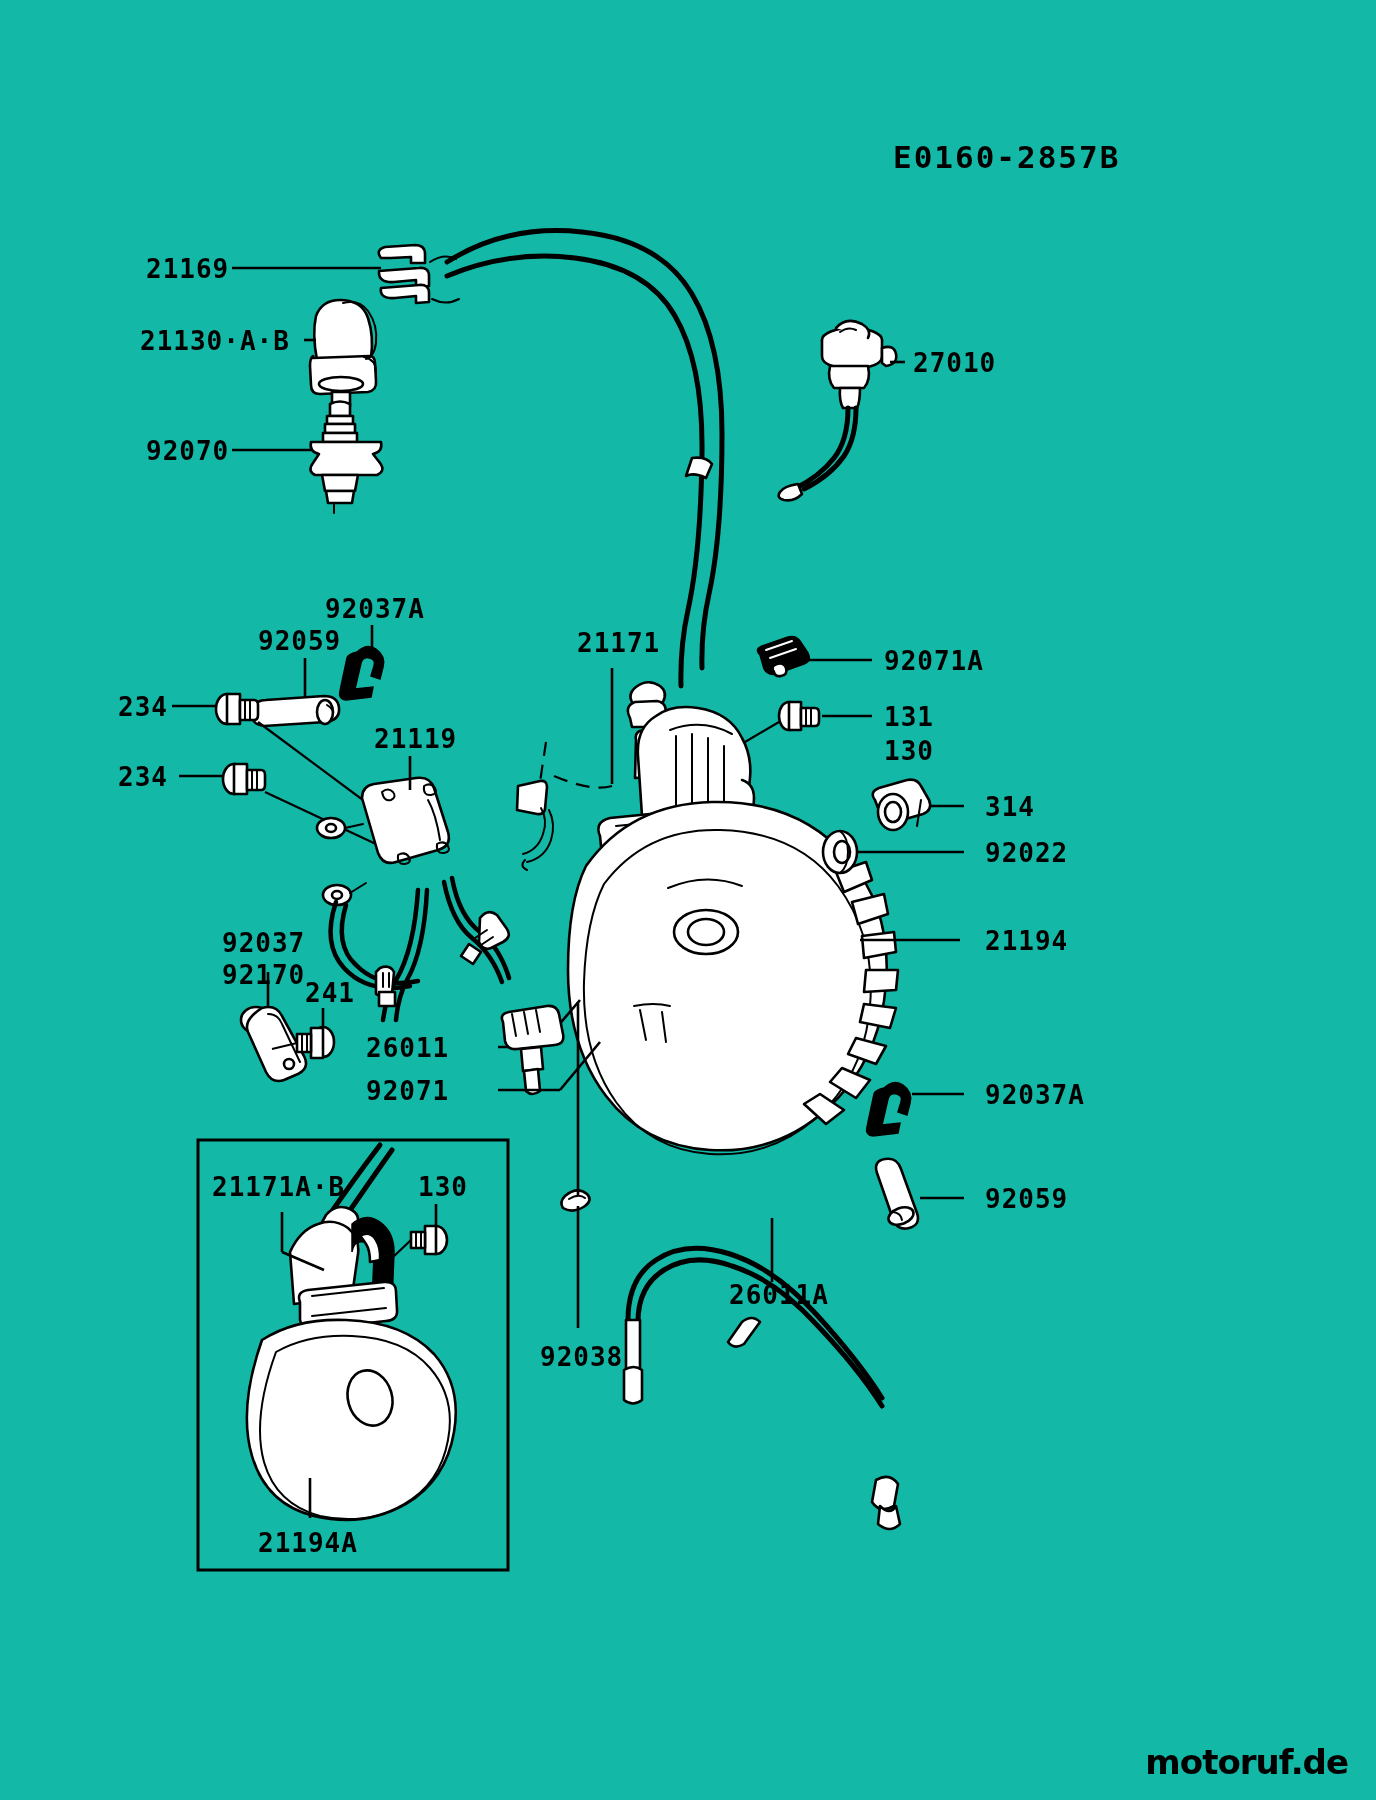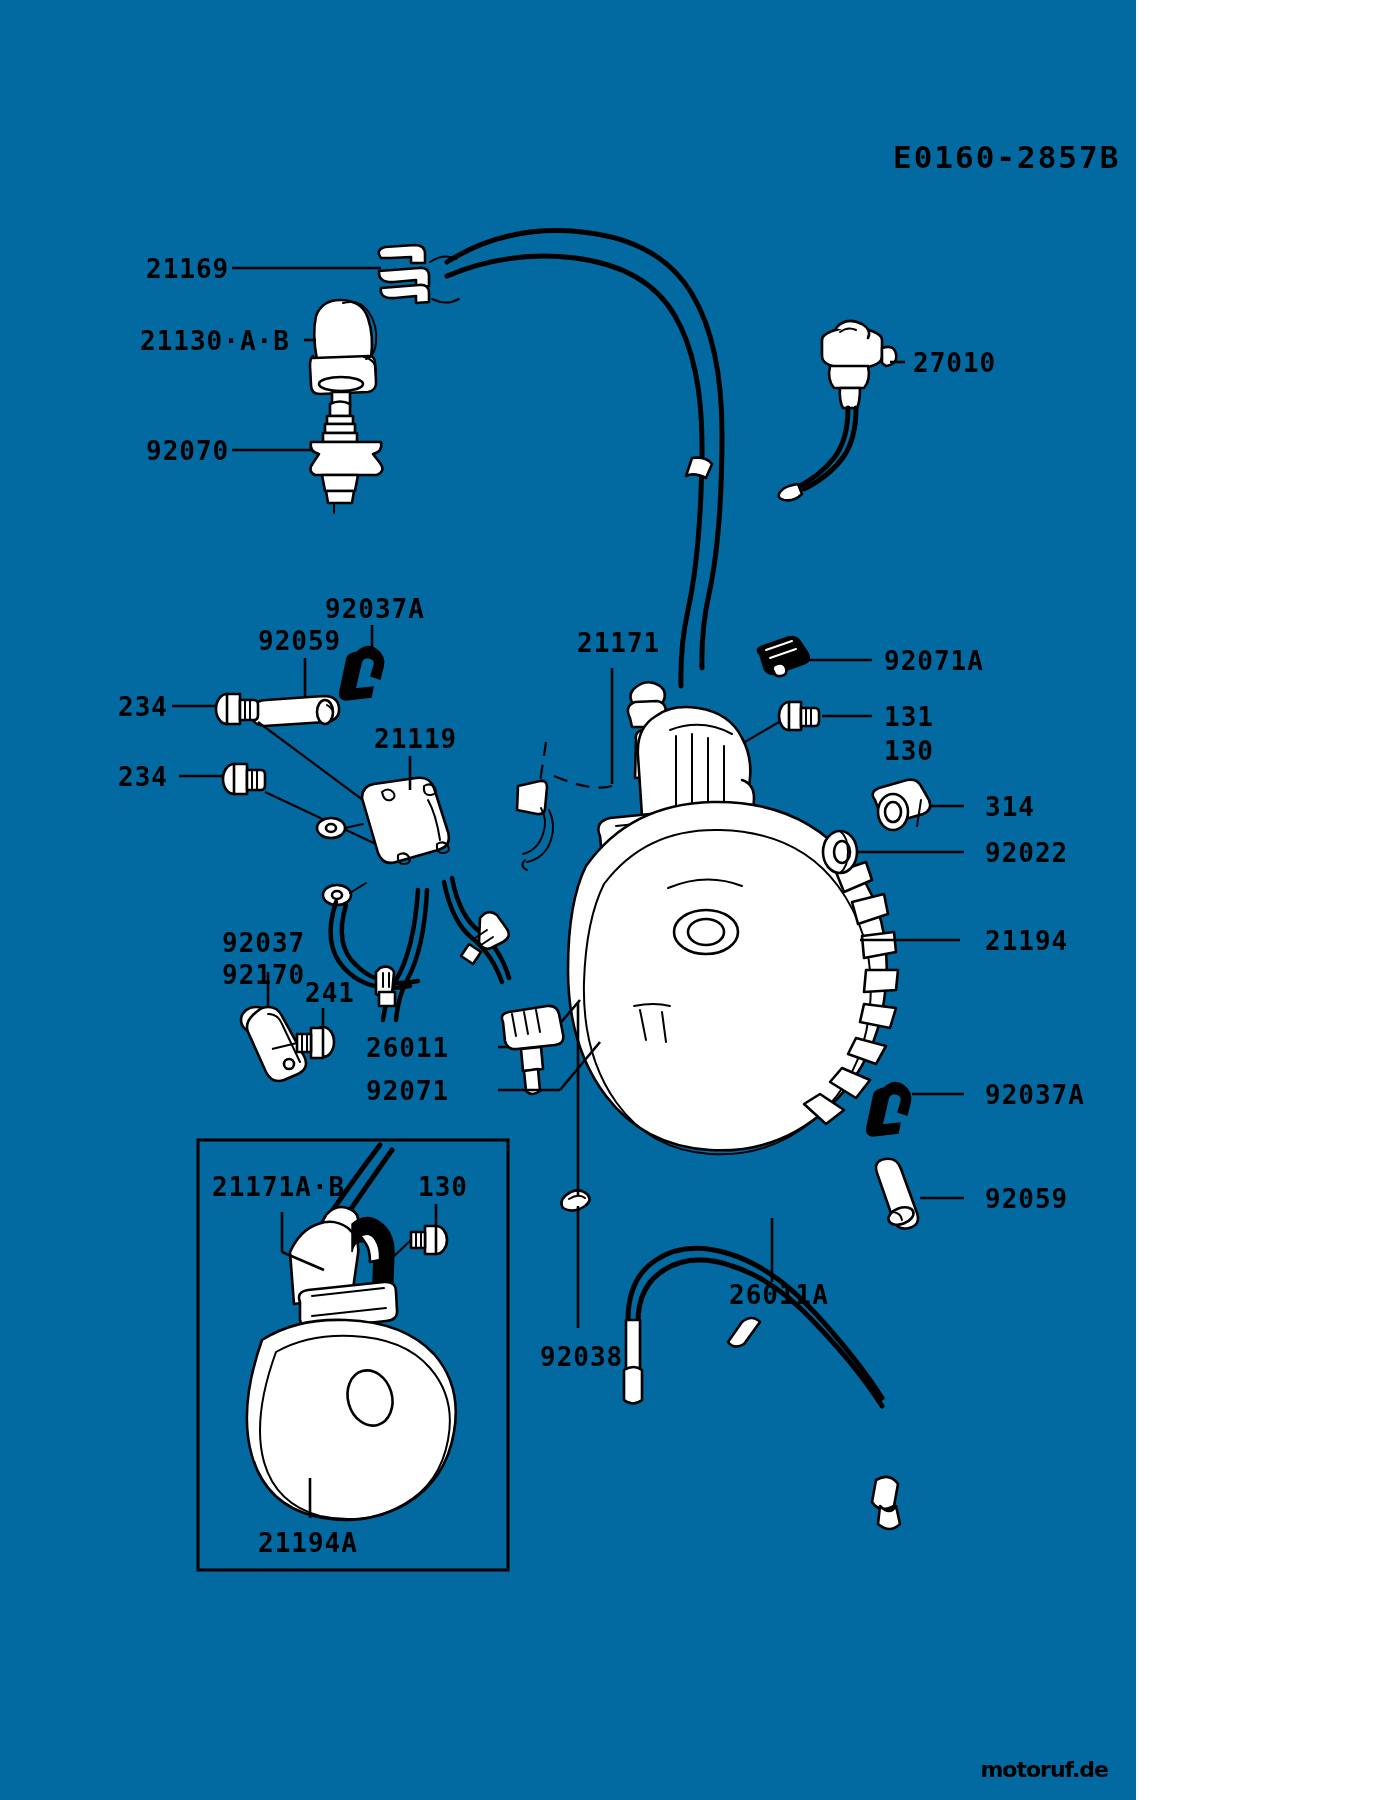--- a/index.html
+++ b/index.html
@@ -2,23 +2,23 @@
 <html><head>
 <meta charset="utf-8">
 <style>
   html, body {
     margin: 0;
     padding: 0;
     background: #ffffff;
   }
   #page {
     position: relative;
-    width: 1136px;
+    width: 1376px;
     height: 1800px;
-    background: #0369a1;
+    background: #14b8a6;
     font-family: "DejaVu Sans Mono", monospace;
     overflow: hidden;
   }
   #diagram-svg {
     position: absolute;
     left: 0;
     top: 0;
     width: 1376px;
     height: 1800px;
   }
@@ -78,21 +78,21 @@
     stroke-dasharray: 14 9;
   }
   .wm-motor { fill: #9aa3ad; }
   .wm-uf { fill: #1e63b0; }
   .wm-de { fill: #cf2127; }
   #watermark {
     position: absolute;
     right: 28px;
     bottom: 18px;
     font-family: "DejaVu Sans", sans-serif;
-    font-size: 22px;
+    font-size: 34px;
     font-weight: bold;
     letter-spacing: -1px;
     white-space: nowrap;
   }
 </style>
 </head>
 <body>
 
 <div id="page">
 

